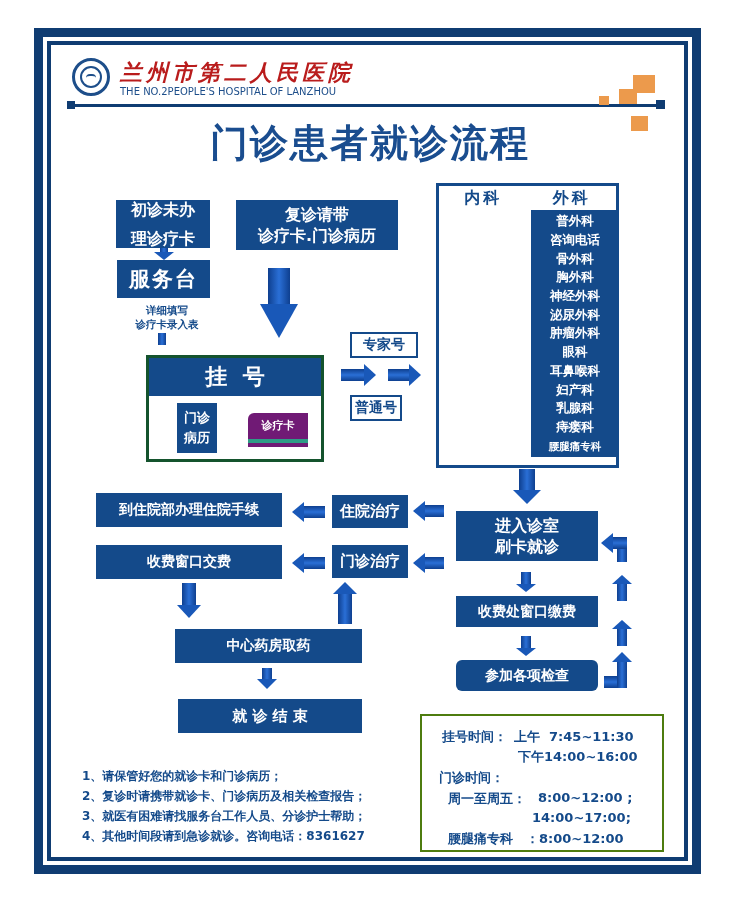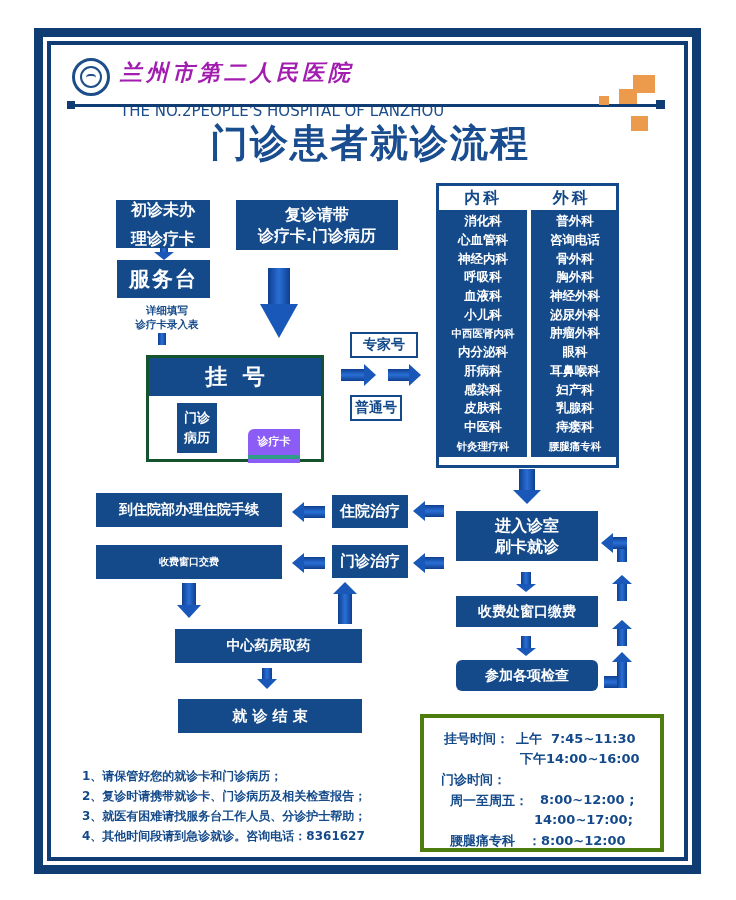--- a/index.html
+++ b/index.html
@@ -8,38 +8,38 @@
   .abs { position: absolute; }
   .frame-outer { left: 34px; top: 28px; width: 667px; height: 846px; border: 9px solid #0f3c72; }
   .frame-inner { left: 47px; top: 41px; width: 641px; height: 820px; border: 4px solid #0f3c72; }
   .navy { background: #144a8a; color: #fff; font-weight: bold; display: flex; align-items: center; justify-content: center; text-align: center; }
   .rule { height: 3px; background: #0f3c72; }
   .sq { background: #0f3c72; }
   .orange { background: #ec9a4c; }
   .logo-emblem { left: 72px; top: 58px; width: 38px; height: 38px; border-radius: 50%; border: 3px solid #1d4e8a; background: #fff; }
   .logo-emblem .inner { position: absolute; left: 5px; top: 5px; width: 22px; height: 22px; border-radius: 50%; border: 2px solid #1d4e8a; }
   .logo-emblem .mtn { position: absolute; left: 4px; top: 6px; width: 10px; height: 6px; border-top: 2px solid #1d4e8a; border-radius: 4px 4px 0 0; }
-  .hosp-cn { left: 120px; top: 58px; font-size: 22px; color: #a21caf; font-family: "DejaVu Serif", serif; font-weight: bold; letter-spacing: 4px; font-style: italic; }
-  .hosp-en { left: 120px; top: 86px; font-size: 15px; color: #1d4e8a; letter-spacing: 0px; margin-top: 16px; }
+  .hosp-cn { left: 120px; top: 58px; font-size: 22px; color: #b91c1c; font-family: "DejaVu Serif", serif; font-weight: bold; letter-spacing: 4px; font-style: italic; }
+  .hosp-en { left: 120px; top: 86px; font-size: 10px; color: #1d4e8a; letter-spacing: 0px; }
   .title { left: 180px; top: 118px; width: 380px; text-align: center; font-size: 38px; font-weight: bold; color: #1a4d8f; letter-spacing: 2px; }
   .arrow-down { width: 0; height: 0; border-left: 10px solid transparent; border-right: 10px solid transparent; border-top: 12px solid #1958b8; }
   .shaft { background: linear-gradient(90deg, #0e3f8f, #2a6fd6, #0e3f8f); }
   .shaft-h { background: linear-gradient(180deg, #0e3f8f, #2a6fd6, #0e3f8f); }
   .tri-r { width: 0; height: 0; border-top: 11px solid transparent; border-bottom: 11px solid transparent; border-left: 12px solid #1958b8; }
   .tri-l { width: 0; height: 0; border-top: 10px solid transparent; border-bottom: 10px solid transparent; border-right: 12px solid #1958b8; }
   .tri-u { width: 0; height: 0; border-left: 10px solid transparent; border-right: 10px solid transparent; border-bottom: 12px solid #1958b8; }
   .outlined { border: 2px solid #144a8a; background: #fff; color: #144a8a; font-weight: bold; display: flex; align-items: center; justify-content: center; font-size: 14px; }
   .dept-box { left: 436px; top: 183px; width: 183px; height: 285px; border: 3px solid #144a8a; background: #fff; }
   .dept-head { position: absolute; left: 0; top: 0; width: 100%; height: 24px; display: flex; }
   .dept-head div { flex: 1; text-align: center; color: #144a8a; font-weight: bold; font-size: 16px; line-height: 24px; letter-spacing: 3px; }
   .dept-col { position: absolute; top: 24px; width: 88px; height: 247px; background: #144a8a; display: flex; flex-direction: column; justify-content: space-around; padding: 2px 0; }
   .dept-col div { color: #fff; font-weight: bold; font-size: 12.5px; text-align: center; line-height: 18px; white-space: nowrap; }
   .dept-col div.small { font-size: 10.5px; }
   .notes { left: 82px; top: 766px; color: #144a8a; font-weight: bold; font-size: 12px; line-height: 20px; }
-  .hours { left: 420px; top: 714px; width: 244px; height: 138px; border: 4px solid #4d7c0f; background: #fff; color: #144a8a; font-weight: bold; font-size: 13px; }
+  .hours { left: 420px; top: 714px; width: 244px; height: 138px; border: 2px solid #4d7c0f; background: #fff; color: #144a8a; font-weight: bold; font-size: 13px; }
   .hours div { position: absolute; white-space: nowrap; }
 </style>
 </head>
 <body>
 
 <div class="abs frame-outer"></div>
 <div class="abs frame-inner"></div>
 
 <div class="abs logo-emblem">
     <div class="inner">
@@ -69,52 +69,37 @@
 
 <div class="abs navy" style="left:236px;top:200px;width:162px;height:50px;font-size:16px;line-height:21px;white-space:pre-line;">复诊请带
 诊疗卡.门诊病历</div>
 <div class="abs shaft" style="left:268px;top:268px;width:22px;height:36px;"></div>
 <div class="abs arrow-down" style="left:260px;top:304px;border-left-width:19px;border-right-width:19px;border-top-width:34px;"></div>
 
 <div class="abs" style="left:146px;top:355px;width:178px;height:107px;border:3px solid #14532d;background:#fff;">
   <div class="navy" style="position:absolute;left:0;top:0;width:172px;height:38px;font-size:22px;white-space:pre;">挂  号</div>
   <div class="navy" style="position:absolute;left:28px;top:45px;width:40px;height:50px;font-size:13px;line-height:20px;white-space:pre-line;">门诊
 病历</div>
-  <div style="position:absolute;left:99px;top:55px;width:52px;height:34px;background:#8b5cf6;border-radius:6px 0 0 0;margin-top:16px;">
+  <div style="position:absolute;left:99px;top:55px;width:60px;height:34px;background:#701a75;border-radius:6px 0 0 0;">
     <div style="color:#fff;font-weight:bold;font-size:11px;text-align:center;padding-top:5px;">诊疗卡</div>
     <div style="position:absolute;left:0;bottom:4px;width:100%;height:4px;background:#2e9c86;"></div>
   </div>
 </div>
 
 <div class="abs outlined" style="left:350px;top:332px;width:68px;height:26px;">专家号</div>
 <div class="abs shaft-h" style="left:341px;top:369px;width:24px;height:12px;"></div>
 <div class="abs tri-r" style="left:364px;top:364px;"></div>
 <div class="abs shaft-h" style="left:388px;top:369px;width:22px;height:12px;"></div>
 <div class="abs tri-r" style="left:409px;top:364px;"></div>
 <div class="abs outlined" style="left:350px;top:395px;width:52px;height:26px;">普通号</div>
 
 <div class="abs dept-box">
   <div class="dept-head">
     <div>内科</div>
     <div>外科</div>
-  </div>
-  <div class="dept-col" style="left:0;">
-    <div>消化科</div>
-    <div>心血管科</div>
-    <div>神经内科</div>
-    <div>呼吸科</div>
-    <div>血液科</div>
-    <div>小儿科</div>
-    <div class="small">中西医肾内科</div>
-    <div>内分泌科</div>
-    <div>肝病科</div>
-    <div>感染科</div>
-    <div>皮肤科</div>
-    <div>中医科</div>
-    <div class="small">针灸理疗科</div>
   </div>
   <div class="dept-col" style="left:92px;">
     <div>普外科</div>
     <div>咨询电话</div>
     <div>骨外科</div>
     <div>胸外科</div>
     <div>神经外科</div>
     <div>泌尿外科</div>
     <div>肿瘤外科</div>
     <div>眼科</div>
@@ -155,21 +140,21 @@
 <div class="abs tri-l" style="left:413px;top:553px;"></div>
 
 <div class="abs navy" style="left:332px;top:495px;width:76px;height:33px;font-size:15px;">住院治疗</div>
 <div class="abs navy" style="left:332px;top:545px;width:76px;height:33px;font-size:15px;">门诊治疗</div>
 <div class="abs shaft-h" style="left:303px;top:506px;width:22px;height:12px;"></div>
 <div class="abs tri-l" style="left:292px;top:502px;"></div>
 <div class="abs shaft-h" style="left:303px;top:557px;width:22px;height:12px;"></div>
 <div class="abs tri-l" style="left:292px;top:553px;"></div>
 
 <div class="abs navy" style="left:96px;top:493px;width:186px;height:34px;font-size:14px;">到住院部办理住院手续</div>
-<div class="abs navy" style="left:96px;top:545px;width:186px;height:34px;font-size:10px;">收费窗口交费</div>
+<div class="abs navy" style="left:96px;top:545px;width:186px;height:34px;font-size:14px;">收费窗口交费</div>
 <div class="abs shaft" style="left:182px;top:583px;width:14px;height:24px;"></div>
 <div class="abs arrow-down" style="left:177px;top:605px;border-left-width:12px;border-right-width:12px;border-top-width:13px;"></div>
 <div class="abs tri-u" style="left:333px;top:582px;border-left-width:12px;border-right-width:12px;border-bottom-width:12px;"></div>
 <div class="abs shaft" style="left:338px;top:594px;width:14px;height:30px;"></div>
 
 <div class="abs navy" style="left:175px;top:629px;width:187px;height:34px;font-size:14px;">中心药房取药</div>
 <div class="abs shaft" style="left:262px;top:668px;width:10px;height:12px;"></div>
 <div class="abs arrow-down" style="left:257px;top:679px;border-left-width:10px;border-right-width:10px;border-top-width:10px;"></div>
 <div class="abs navy" style="left:178px;top:699px;width:184px;height:34px;font-size:15px;white-space:pre;">就 诊 结 束</div>
 

